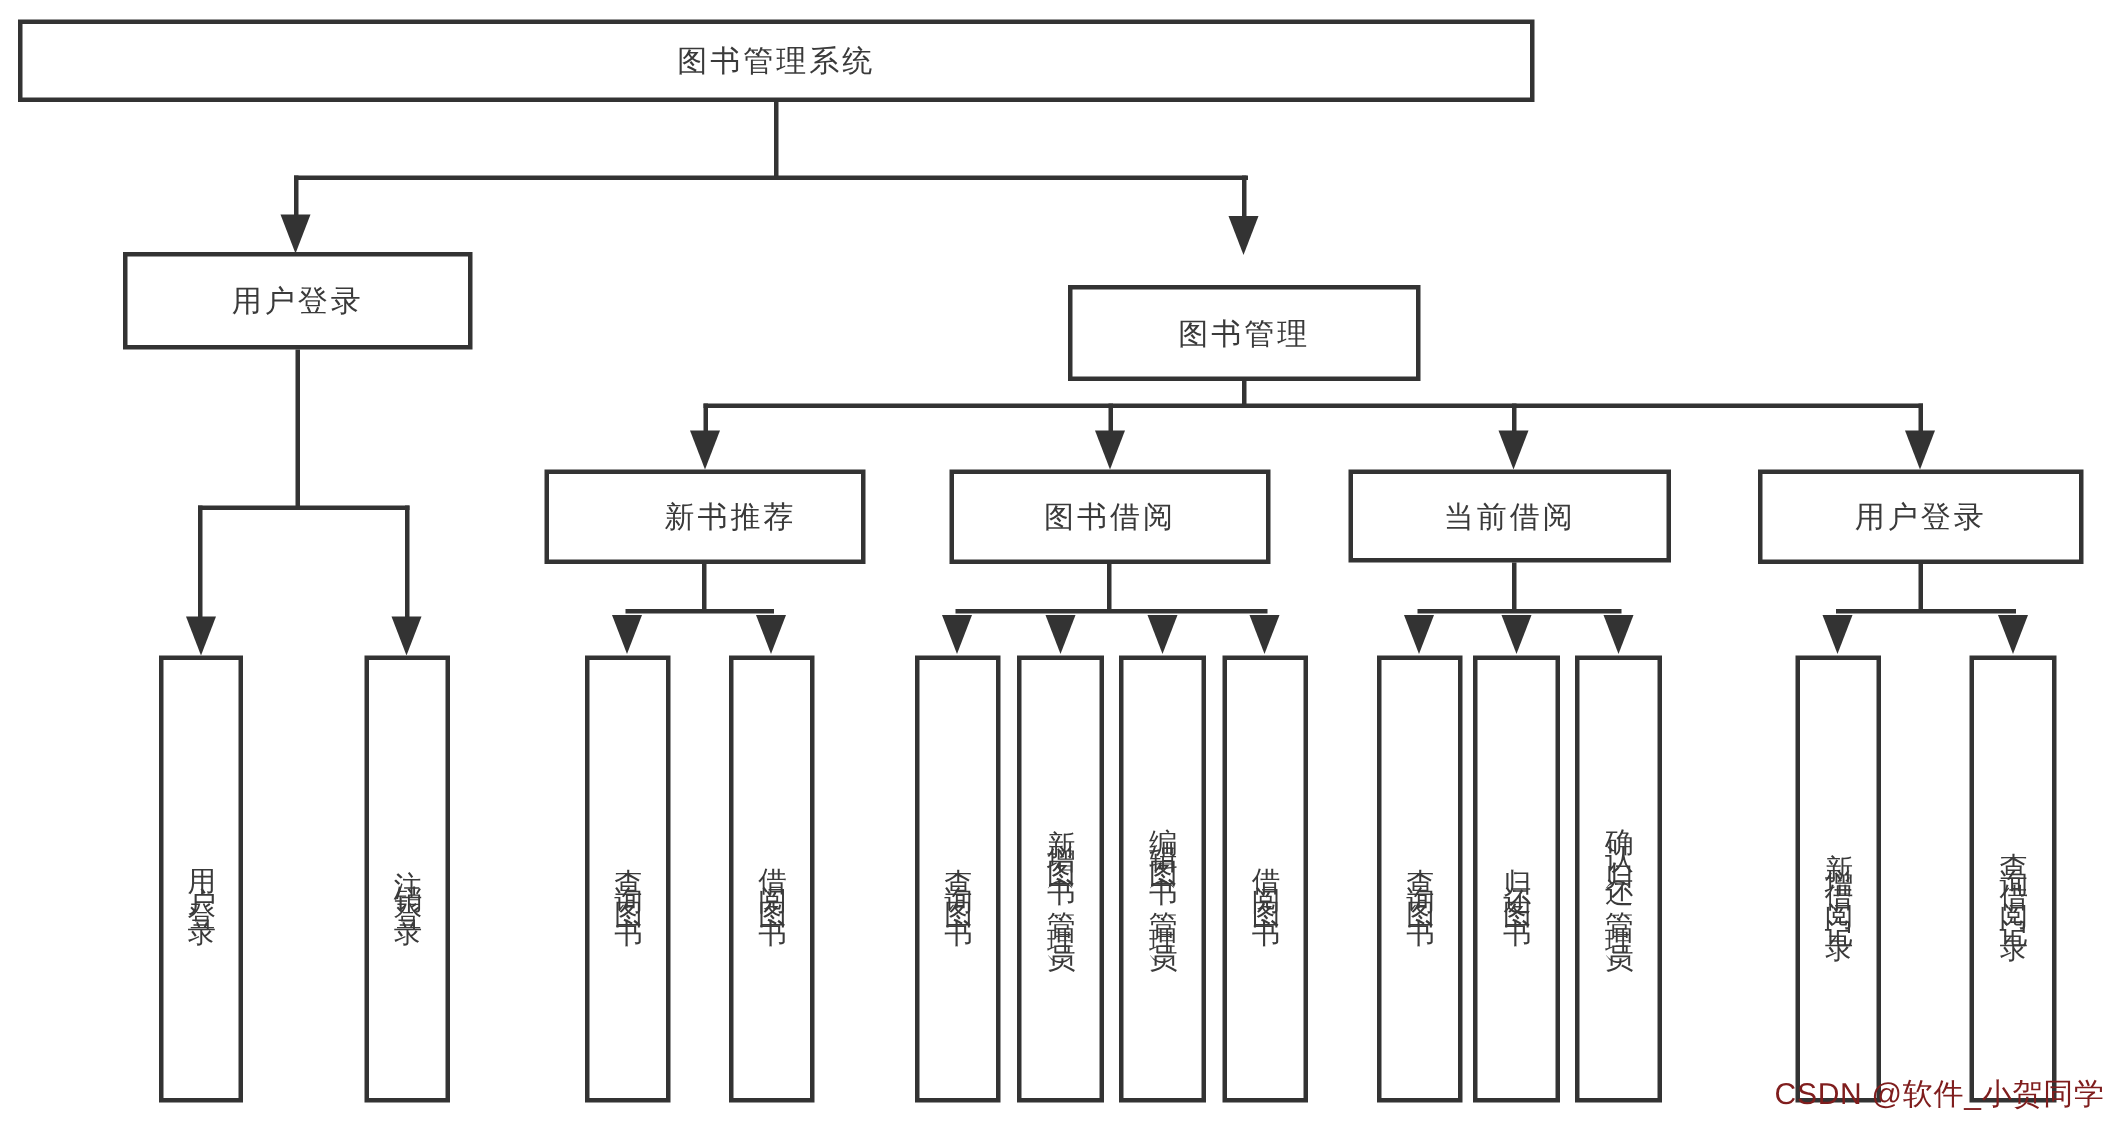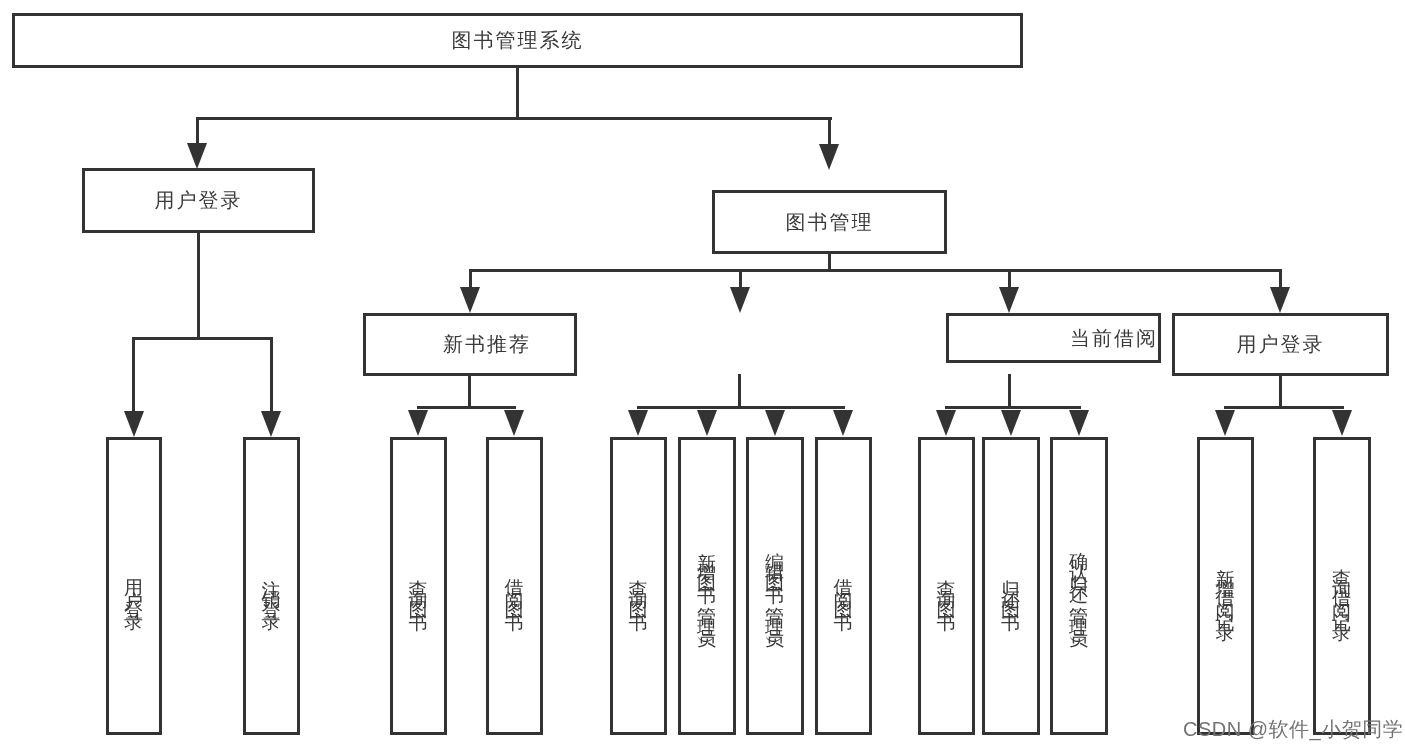--- a/index.html
+++ b/index.html
@@ -45,21 +45,21 @@
     border-left: 10px solid transparent;
     border-right: 10px solid transparent;
     border-top: 26px solid #333333;
     z-index: 1;
   }
   .watermark {
     position: absolute;
     left: 1183px;
     top: 716px;
     font-size: 20px;
-    color: #737373;
+    color: #7f1d1d;
     letter-spacing: 0.5px;
     white-space: nowrap;
     z-index: 5;
   }
 </style>
 </head>
 <body>
 
 <div class="canvas">
 
@@ -95,21 +95,24 @@
   <div class="v" style="left:1008px; top:269px; height:21px;"></div>
   <div class="v" style="left:1279px; top:269px; height:21px;"></div>
   <div class="arrow" style="left:460px; top:287px;"></div>
   <div class="arrow" style="left:730px; top:287px;"></div>
   <div class="arrow" style="left:999px; top:287px;"></div>
   <div class="arrow" style="left:1270px; top:287px;"></div>
 
   <div class="box" style="left:363px; top:313px; width:214px; height:63px;padding-left:34px;">
     <span class="hlabel">新书推荐</span>
   </div>
-  <div class="box" style="left:946px; top:313px; width:215px; height:50px;justify-content:flex-end;">
+  <div class="box" style="left:633px; top:313px; width:214px; height:63px;">
+    <span class="hlabel">图书借阅</span>
+  </div>
+  <div class="box" style="left:899px; top:313px; width:215px; height:62px;">
     <span class="hlabel">当前借阅</span>
   </div>
   <div class="box" style="left:1172px; top:313px; width:217px; height:63px;">
     <span class="hlabel">用户登录</span>
   </div>
 
   <div class="v" style="left:468px; top:374px; height:34px;"></div>
   <div class="h" style="left:417px; top:406px; width:99px;"></div>
   <div class="arrow" style="left:408px; top:410px;"></div>
   <div class="arrow" style="left:504px; top:410px;"></div>

